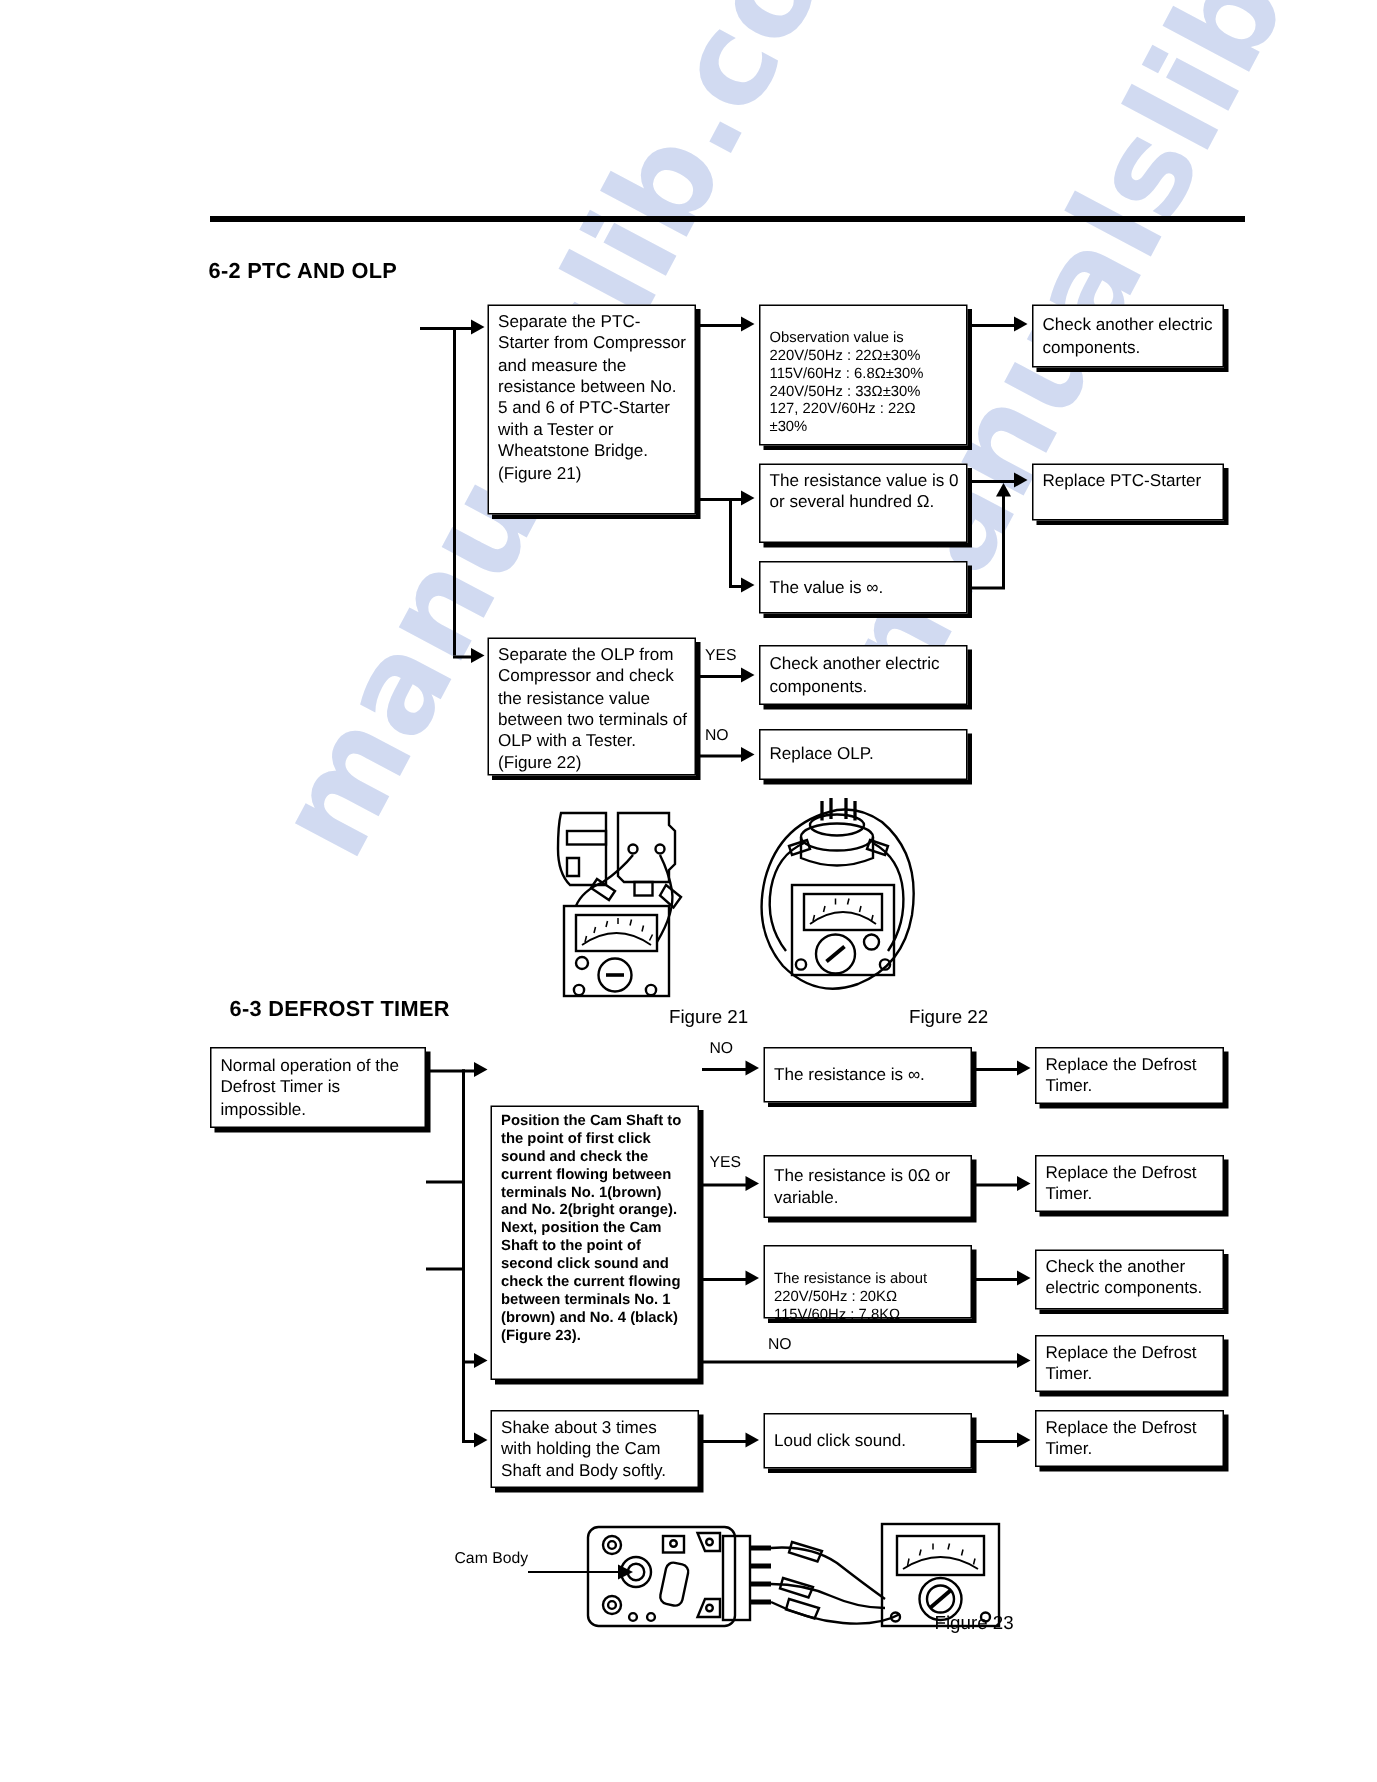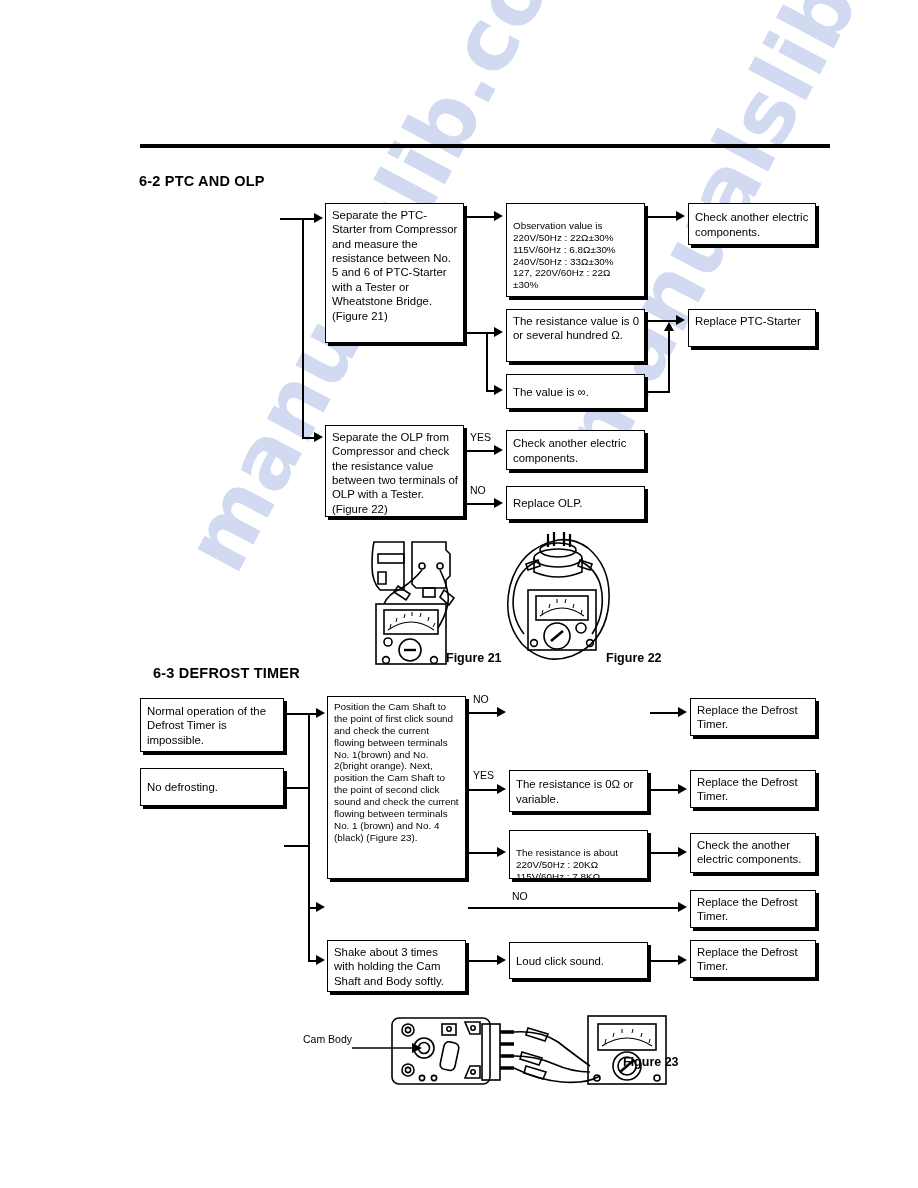--- a/index.html
+++ b/index.html
@@ -115,23 +115,24 @@
     position: absolute;
     font-size: 10.5px;
     z-index: 5;
     white-space: nowrap;
   }
 
   
   .figcap {
     position: absolute;
     font-size: 12.5px;
-    font-weight: 700;
+    font-weight: 400;
     z-index: 6;
     white-space: nowrap;
+    margin-top: 20px;
   }
   .fig-label {
     position: absolute;
     font-size: 10.5px;
     z-index: 6;
     white-space: nowrap;
   }
 
   .pagenum {
     position: absolute;
@@ -309,28 +310,28 @@
     </g>
   </svg>
 
   <div class="figcap" style="left:606px; top:651px;">Figure  22</div>
 
   <div class="sec-title" style="left:139px; top:665px;margin-left:14px;">6-3 DEFROST TIMER</div>
 
   <div class="box vcent" style="left:140px; top:698px; width:144px; height:54px;">
     <span>Normal operation of the Defrost Timer is impossible.</span>
   </div>
-  <div class="box vcent" style="left:140px; top:768px; width:144px; height:38px;">
-    <span>No defrosting.</span>
-  </div>
-
-  <div class="box tiny" style="left:327px; top:696px; width:139px; height:183px;">
+
+  <div class="box tiny" style="left:327px; top:737px; width:139px; height:183px;font-weight:bold;">
     <span>Position the Cam Shaft to the point of first click sound and check the current flowing between terminals  No. 1(brown) and No. 2(bright orange). Next, position the Cam Shaft to the point of second click sound and check the current flowing between terminals No. 1 (brown) and No. 4 (black) (Figure 23).</span>
   </div>
 
+  <div class="box vcent" style="left:509px; top:698px; width:139px; height:37px;">
+    <span>The resistance is ∞.</span>
+  </div>
   <div class="box vcent" style="left:509px; top:770px; width:139px; height:42px;">
     <span>The resistance is 0Ω or variable.</span>
   </div>
   <div class="box tiny" style="left:509px; top:830px; width:139px; height:49px; white-space:pre-line;">
     <span>The resistance is about
 220V/50Hz : 20KΩ
 115V/60Hz : 7.8KΩ</span>
   </div>
 
   <div class="box" style="left:690px; top:698px; width:126px; height:38px;">

